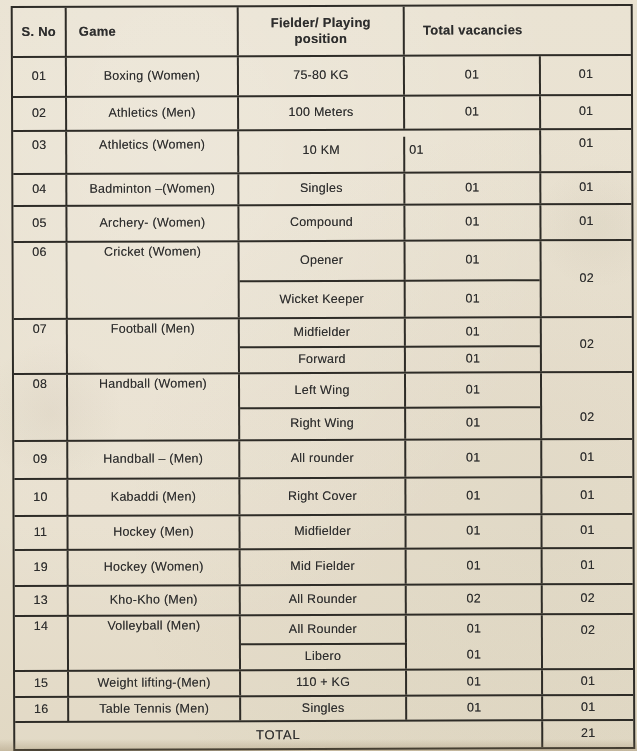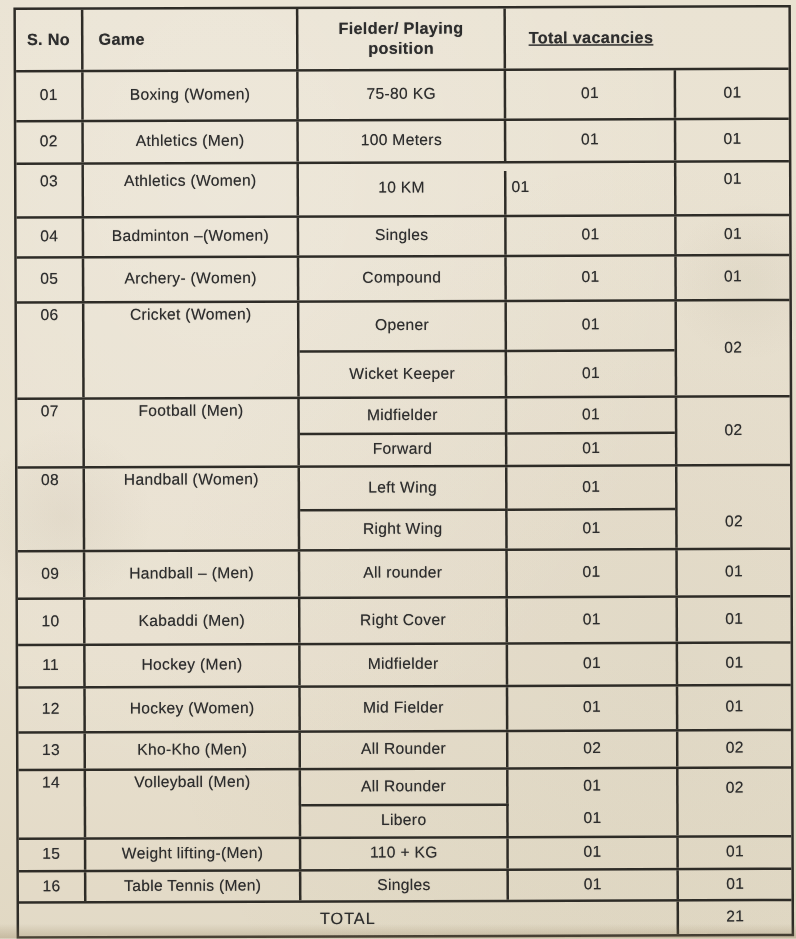--- a/index.html
+++ b/index.html
@@ -25,21 +25,21 @@
   .row5{grid-template-columns:54px 172px 166px 136px 1fr;}
   .row4{grid-template-columns:54px 172px 302px 1fr;}
   .rowf{grid-template-columns:528px 1fr;}
   .c{border-right:2px solid #2e2c27;display:flex;align-items:center;justify-content:center;
      box-sizing:border-box;text-align:center;padding:2px 4px;
      font-size:12.5px;letter-spacing:.25px;line-height:1.25;
      text-shadow:0 0 .6px rgba(40,40,40,.55);}
   .c.last{border-right:none;}
   .hcell{font-weight:bold;font-size:13px;min-height:41px;}
   .hcell.game{justify-content:flex-start;padding-left:12px;text-align:right;}
-  .hcell.total{padding:16px 12px;text-decoration:underline;}
+  .hcell.total{padding:16px 12px;}
   .c.comp{padding:0;align-items:stretch;display:flex;flex-direction:column;}
   .subrow{flex:1;display:grid;grid-template-columns:166px 1fr;}
   .subrow .ename{border-right:2px solid #2e2c27;display:flex;align-items:center;justify-content:center;
      box-sizing:border-box;padding:2px 4px;text-shadow:0 0 .6px rgba(40,40,40,.55);letter-spacing:.25px;}
   .subrow .evac{display:flex;align-items:center;justify-content:center;padding:2px 4px;
      text-shadow:0 0 .6px rgba(40,40,40,.55);letter-spacing:.25px;}
   .subrow.divide .ename,.subrow.divide .evac{border-top:2px solid #2e2c27;}
   .subrow.divide.partial .evac{border-top:none;}
   .row.top .c, .row.top .ename, .row.top .evac{align-items:flex-start;padding-top:6px;}
   .row.multi .sno, .row.multi .game{align-items:flex-start;}
@@ -184,21 +184,21 @@
         <div class="c game">Hockey (Men)</div>
         <div class="c comp">
           <div class="subrow">
             <div class="ename">Midfielder</div>
             <div class="evac">01</div>
           </div>
         </div>
         <div class="c totalc last">01</div>
       </div>
       <div class="row row4" style="min-height: 34px;">
-        <div class="c sno">12</div>
+        <div class="c sno">19</div>
         <div class="c game">Hockey (Women)</div>
         <div class="c comp">
           <div class="subrow">
             <div class="ename">Mid Fielder</div>
             <div class="evac">01</div>
           </div>
         </div>
         <div class="c totalc last">01</div>
       </div>
       <div class="row row4" style="min-height: 28px;">

